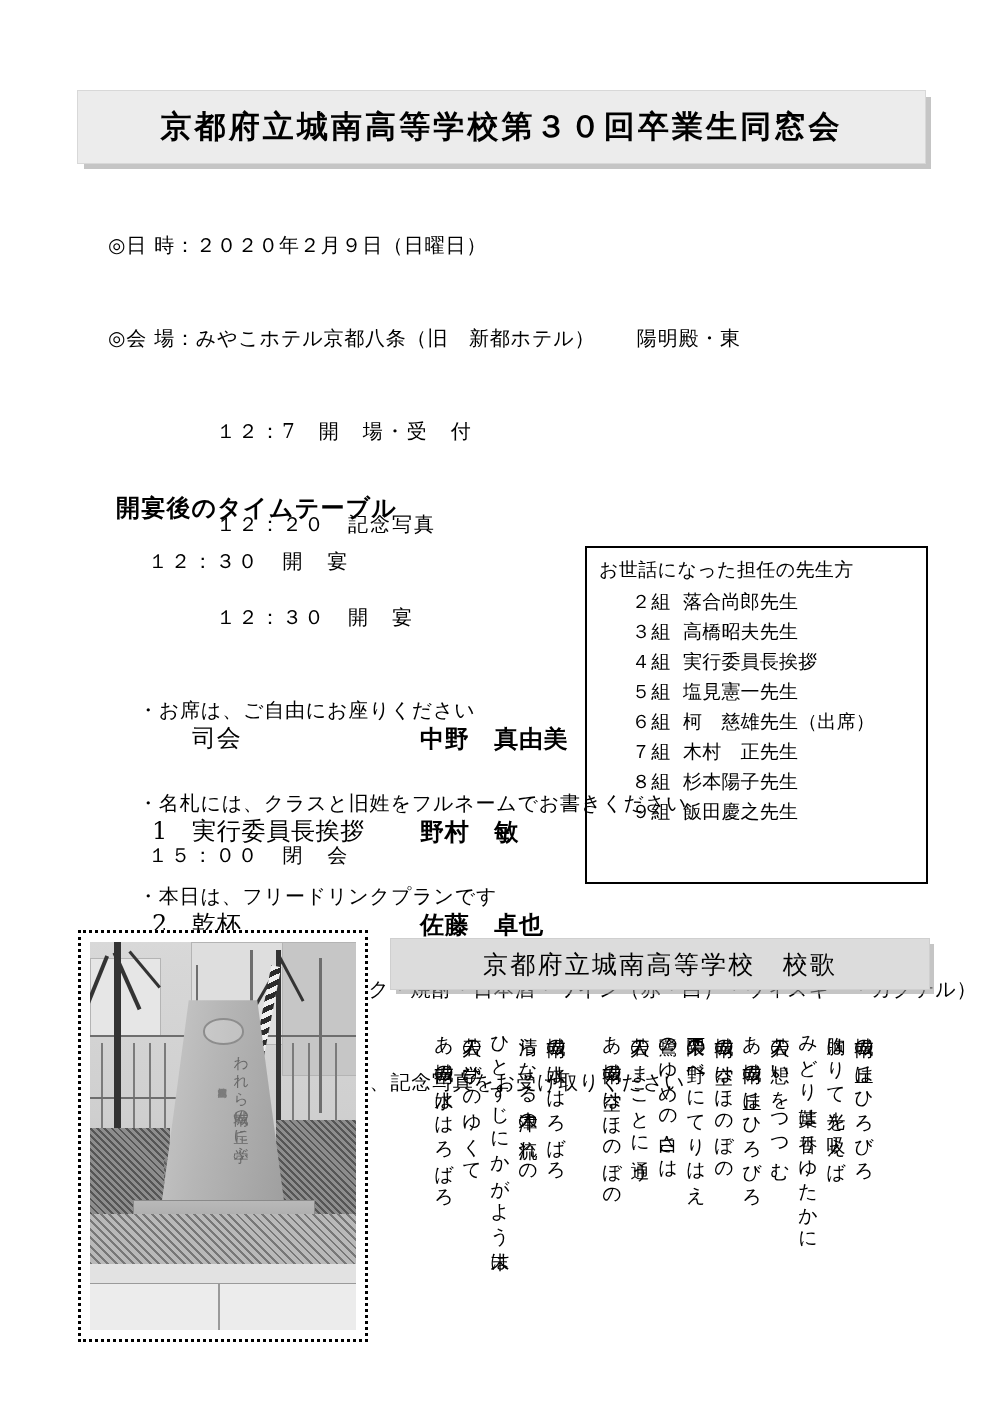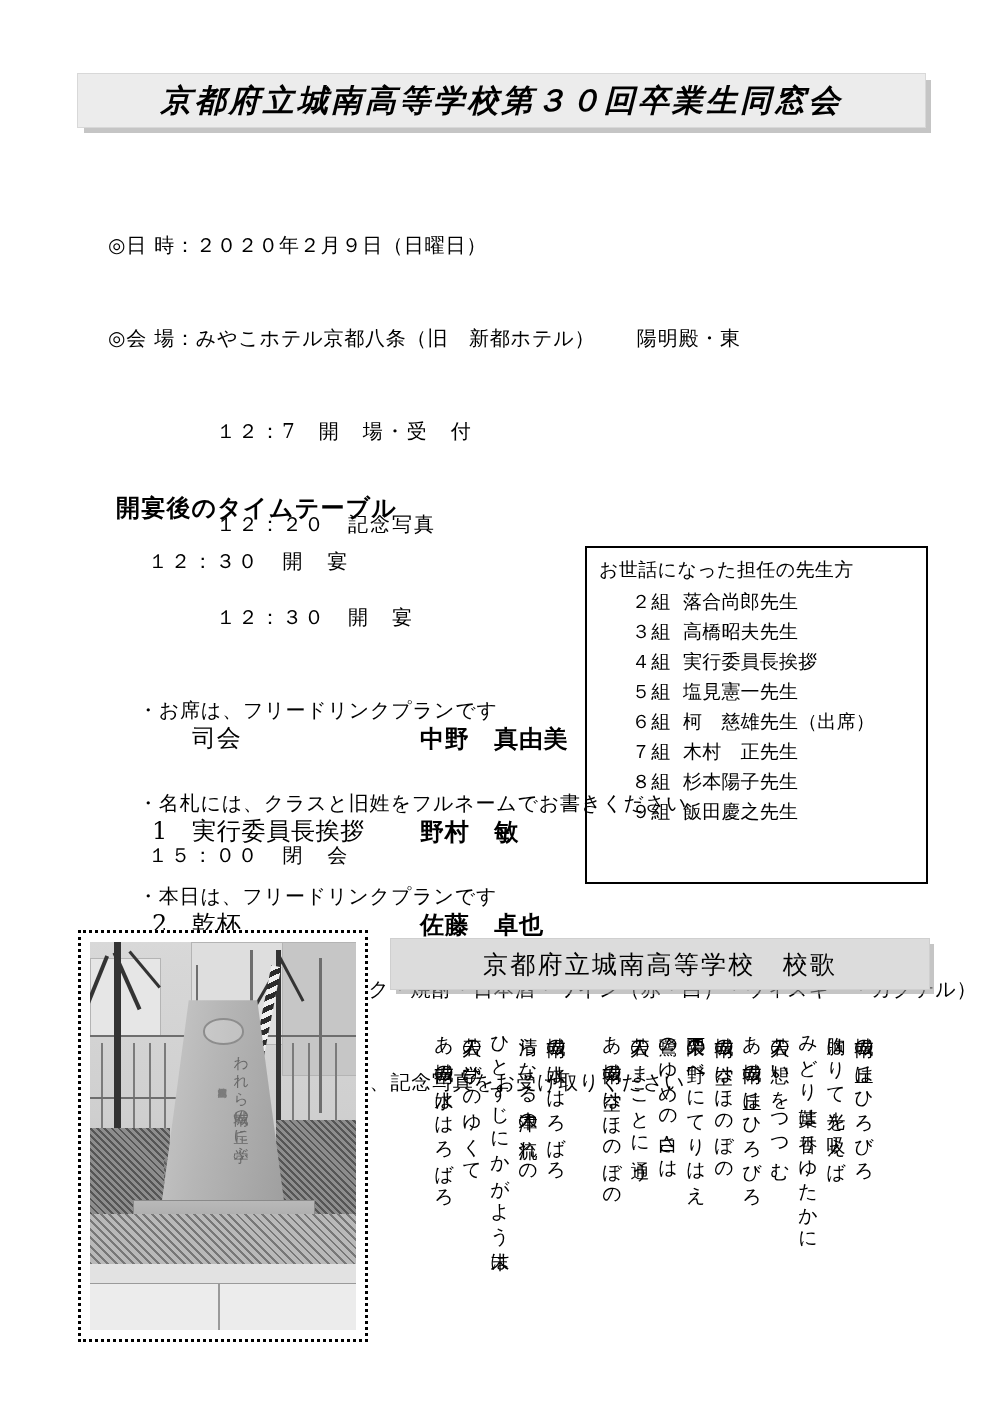--- a/index.html
+++ b/index.html
@@ -23,24 +23,23 @@
     background: #ececec;
     border: 1px solid #d8d8d8;
     box-shadow: 6px 6px 0 -1px rgba(150,150,150,0.55);
     box-sizing: border-box;
     display: flex;
     align-items: center;
     justify-content: center;
   }
   #main-banner {
     left: 77px;
-    top: 73px;
+    top: 90px;
     width: 849px;
-    height: 55px;
-    font-style: italic;
+    height: 74px;
   }
   #main-banner .banner-text {
     font-size: 31px;
     font-weight: bold;
     letter-spacing: 0.10em;
     font-family: "DejaVu Serif", "Liberation Serif", serif;
   }
   #song-banner {
     left: 390px;
     top: 938px;
@@ -290,21 +289,21 @@
 <div class="banner" id="main-banner">
   <span class="banner-text">京都府立城南高等学校第３０回卒業生同窓会</span>
 </div>
 
 <div class="info-block">
   <span class="info-line">◎日 時：２０２０年２月９日（日曜日）</span>
   <span class="info-line">◎会 場：みやこホテル京都八条（旧　新都ホテル）　　陽明殿・東</span>
   <span class="info-line indent-time">１２：7　開　場・受　付</span>
   <span class="info-line indent-time">１２：２０　記念写真</span>
   <span class="info-line indent-time">１２：３０　開　宴</span>
-  <span class="info-line bullet-line">・お席は、フリードリンクプランです</span>
+  <span class="info-line bullet-line">・お席は、ご自由にお座りください</span>
   <span class="info-line bullet-line">・名札には、クラスと旧姓をフルネームでお書きください</span>
   <span class="info-line bullet-line">・本日は、フリードリンクプランです</span>
   <span class="info-line paren-line">（ビール・ソフトドリンク・焼酎・日本酒・ワイン（赤・白）・ウィスキー・カクテル）</span>
   <span class="info-line bullet-line">・お帰りの際には、必ず、記念写真をお受け取りください</span>
 </div>
 
 <div id="timetable-heading">開宴後のタイムテーブル</div>
 
 <div id="program-open">１２：３０　開　宴</div>
 

